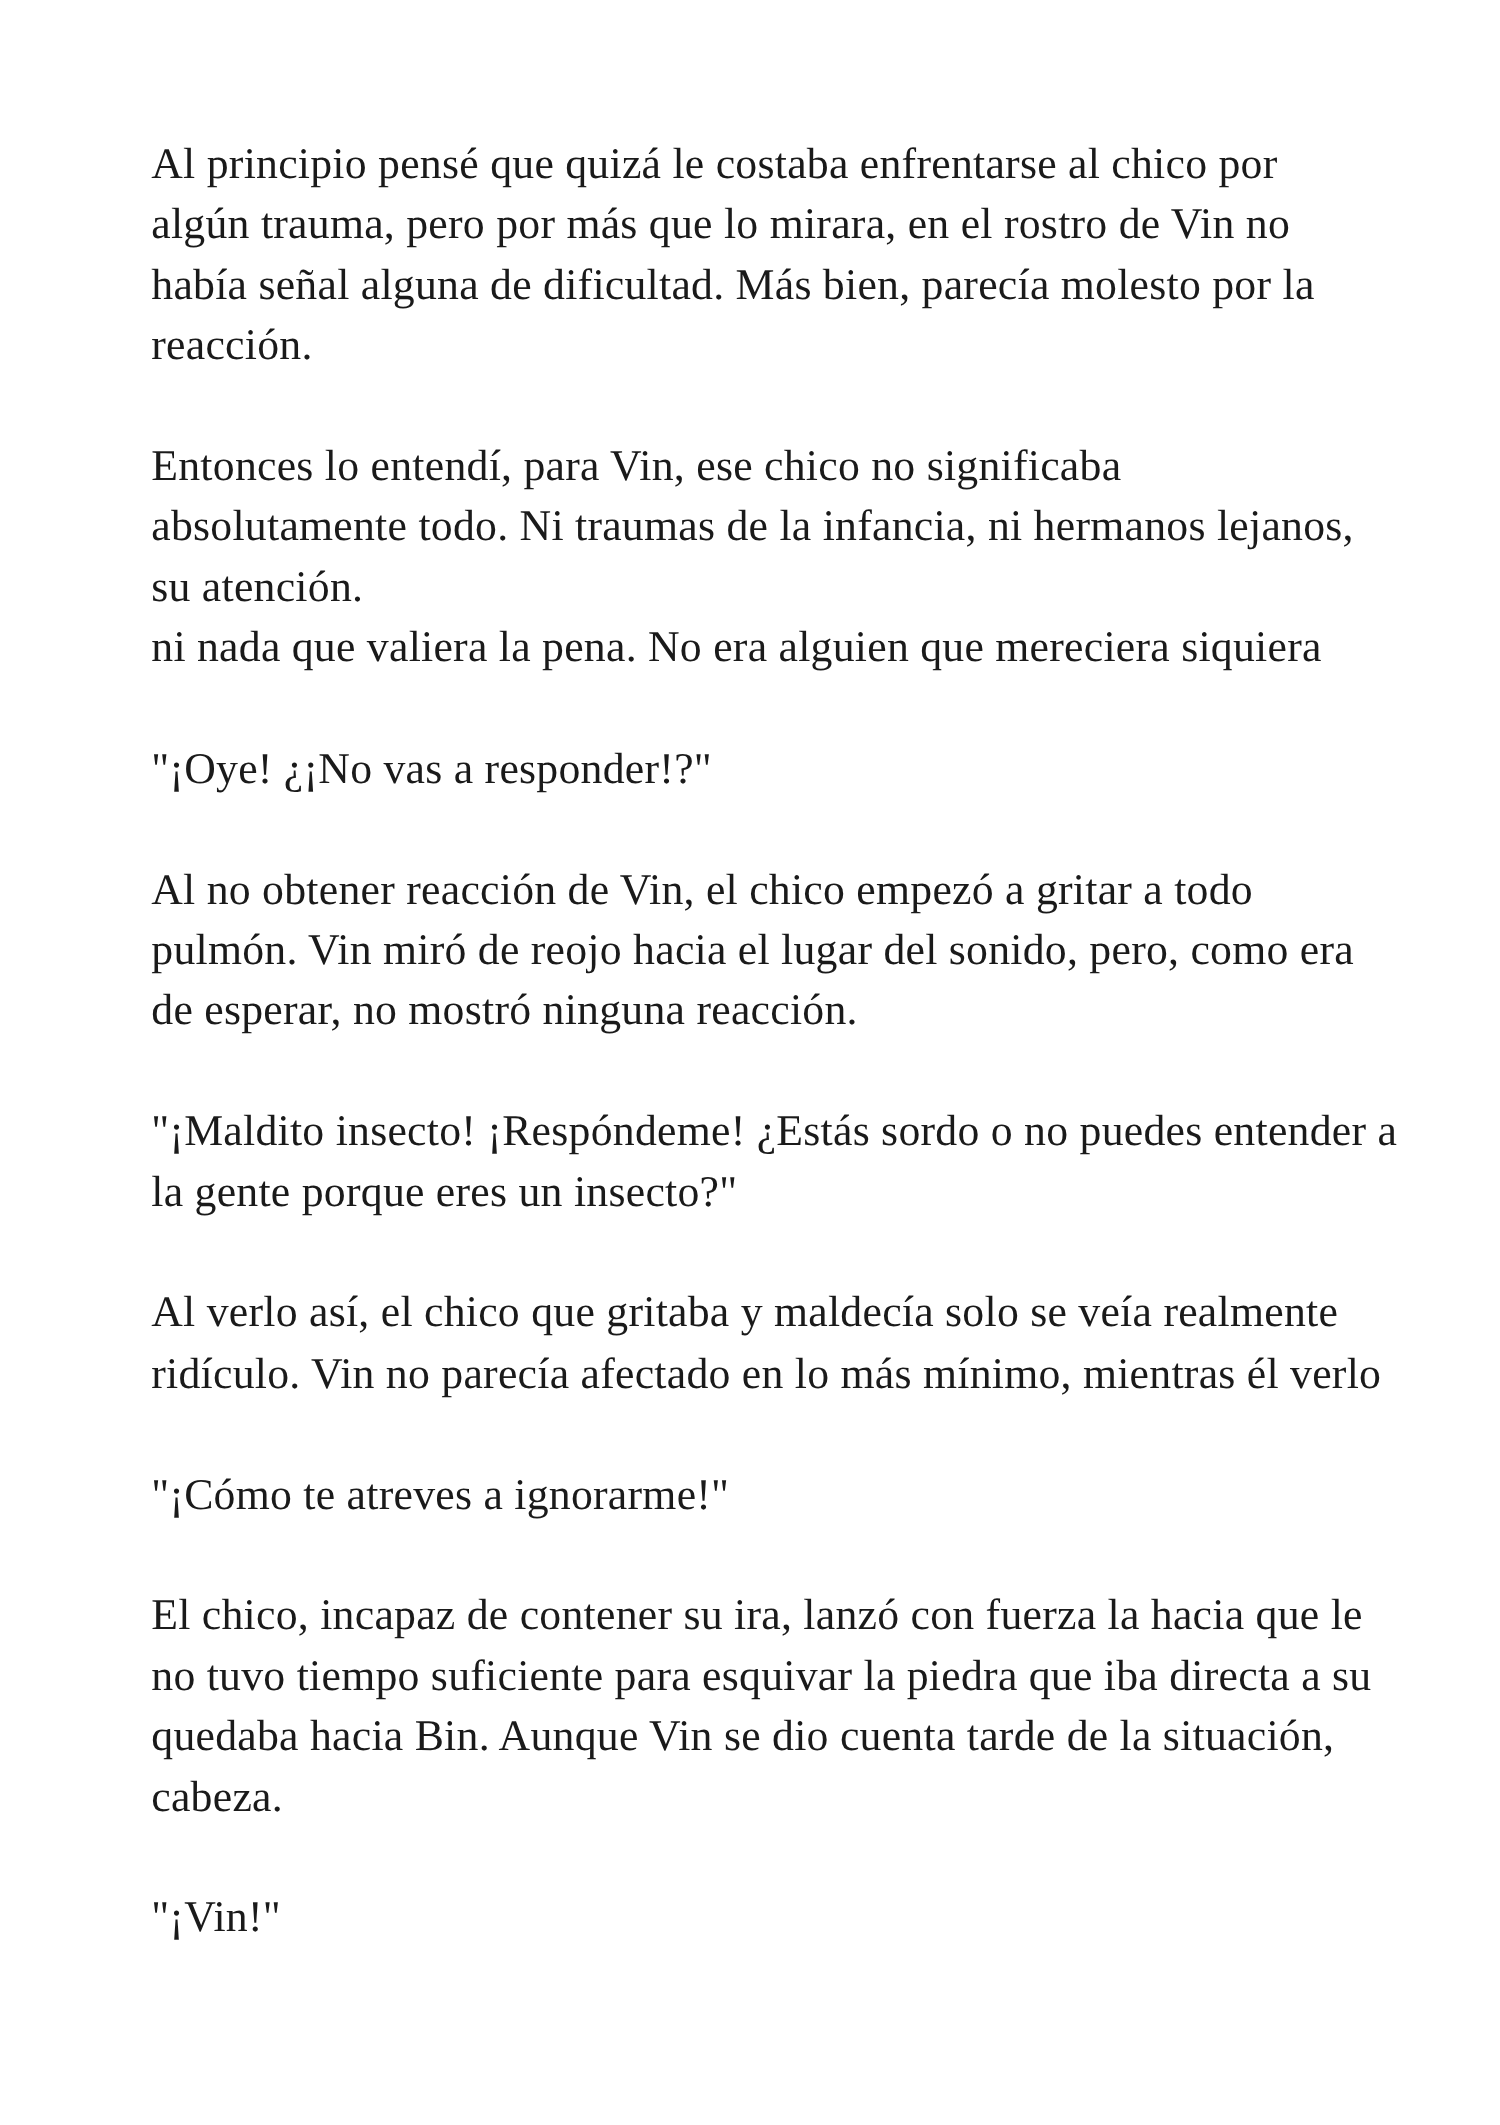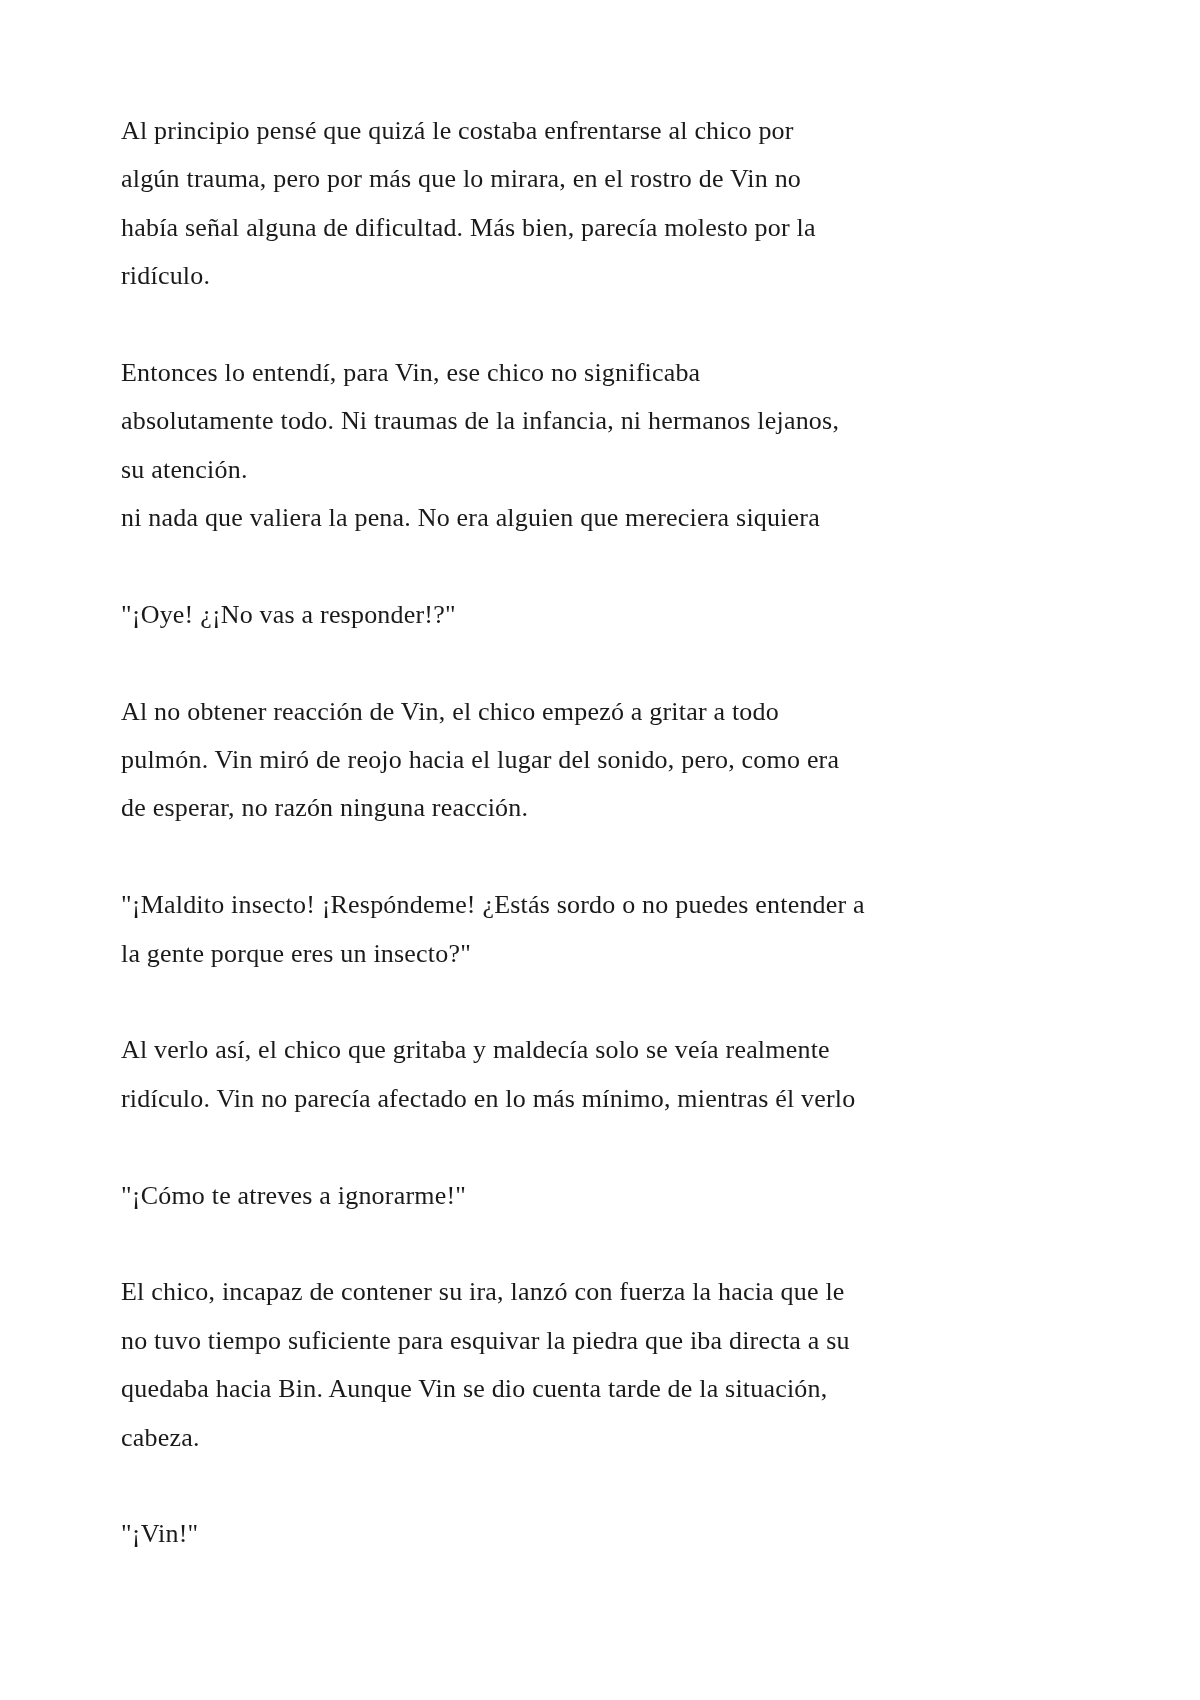--- a/index.html
+++ b/index.html
@@ -7,47 +7,47 @@
     width: 1200px; height: 1700px; overflow: hidden; position: relative;
     font-family: "Liberation Serif", "DejaVu Serif", serif;
     color: #1a1a1a;
   }
   .page {
     position: absolute; left: 121px; top: 107px; width: 1000px;
   }
   .para { margin: 0 0 48.4px 0; }
   .line {
     display: block; white-space: nowrap;
-    font-size: 26px; line-height: 48.4px; height: 48.4px;
+    font-size: 35px; line-height: 48.4px; height: 48.4px;
     letter-spacing: 0.2px;
   }
 </style>
 </head>
 <body>
 
 <div class="page">
   <p class="para">
     <span class="line">Al principio pensé que quizá le costaba enfrentarse al chico por</span>
     <span class="line">algún trauma, pero por más que lo mirara, en el rostro de Vin no</span>
     <span class="line">había señal alguna de dificultad. Más bien, parecía molesto por la</span>
-    <span class="line">ridículo.</span>
+    <span class="line">reacción.</span>
   </p>
   <p class="para">
     <span class="line">Entonces lo entendí, para Vin, ese chico no significaba</span>
     <span class="line">absolutamente todo. Ni traumas de la infancia, ni hermanos lejanos,</span>
     <span class="line">su atención.</span>
     <span class="line">ni nada que valiera la pena. No era alguien que mereciera siquiera</span>
   </p>
   <p class="para">
     <span class="line">"¡Oye! ¿¡No vas a responder!?"</span>
   </p>
   <p class="para">
     <span class="line">Al no obtener reacción de Vin, el chico empezó a gritar a todo</span>
     <span class="line">pulmón. Vin miró de reojo hacia el lugar del sonido, pero, como era</span>
-    <span class="line">de esperar, no razón ninguna reacción.</span>
+    <span class="line">de esperar, no mostró ninguna reacción.</span>
   </p>
   <p class="para">
     <span class="line">"¡Maldito insecto! ¡Respóndeme! ¿Estás sordo o no puedes entender a</span>
     <span class="line">la gente porque eres un insecto?"</span>
   </p>
   <p class="para">
     <span class="line">Al verlo así, el chico que gritaba y maldecía solo se veía realmente</span>
     <span class="line">ridículo. Vin no parecía afectado en lo más mínimo, mientras él verlo</span>
   </p>
   <p class="para">

